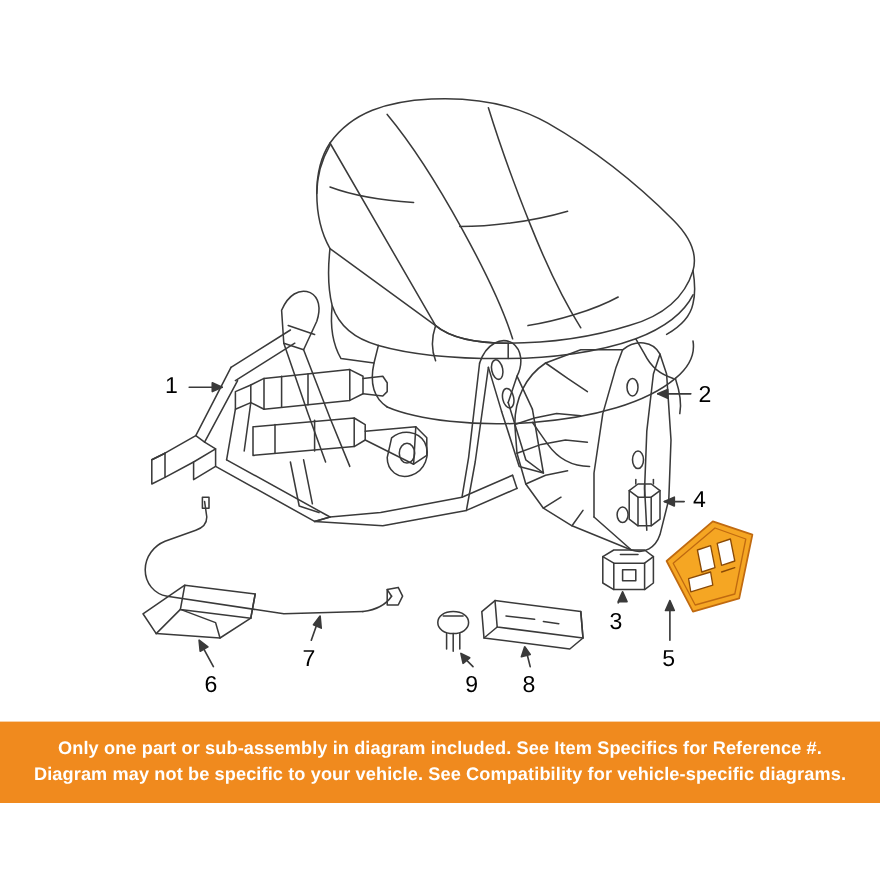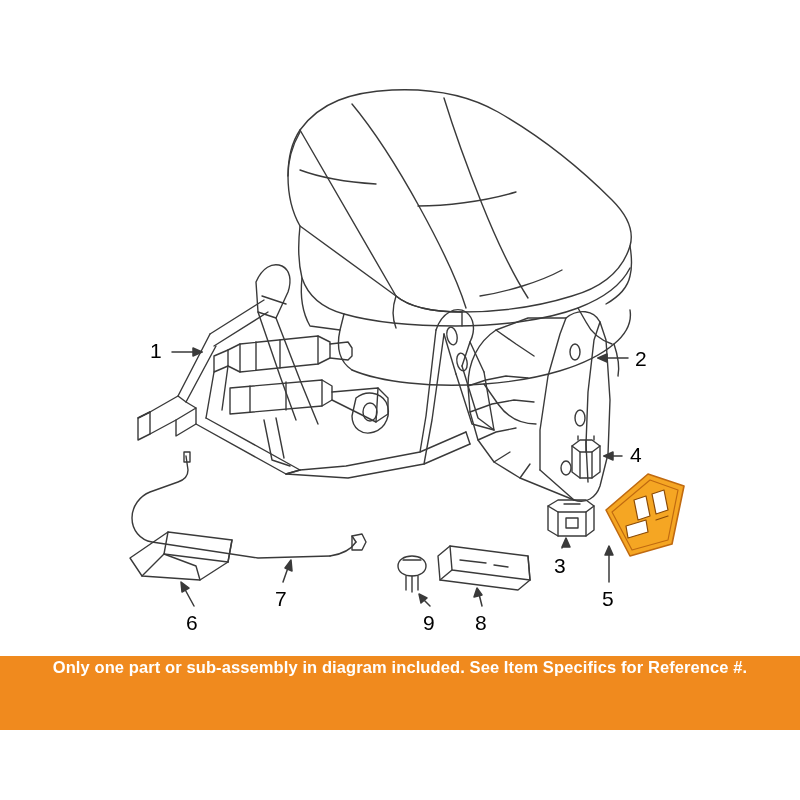--- a/index.html
+++ b/index.html
@@ -38,20 +38,21 @@
   #disclaimer-banner {
     position: absolute;
     left: 0;
     top: 656px;
     width: 800px;
     height: 74px;
     background: #F08A1E;
     display: flex;
     flex-direction: column;
     align-items: center;
+    justify-content: center;
   }
   #disclaimer-banner .line {
     color: #ffffff;
     font-family: "Liberation Sans", sans-serif;
     font-size: 16.5px;
     font-weight: bold;
     letter-spacing: 0.1px;
     line-height: 1.45;
     text-align: center;
     white-space: nowrap;
@@ -270,15 +271,16 @@
   <div class="callout-label" style="left:554px; top:555px;">3</div>
   <div class="callout-label" style="left:630px; top:444px;">4</div>
   <div class="callout-label" style="left:602px; top:588px;">5</div>
   <div class="callout-label" style="left:186px; top:612px;">6</div>
   <div class="callout-label" style="left:275px; top:588px;">7</div>
   <div class="callout-label" style="left:475px; top:612px;">8</div>
   <div class="callout-label" style="left:423px; top:612px;">9</div>
 
   <div id="disclaimer-banner">
     <div class="line">Only one part or sub-assembly in diagram included. See Item Specifics for Reference #.</div>
+    <div class="line">Diagram may not be specific to your vehicle. See Compatibility for vehicle-specific diagrams.</div>
   </div>
 
 </div>
 
 </body></html>

